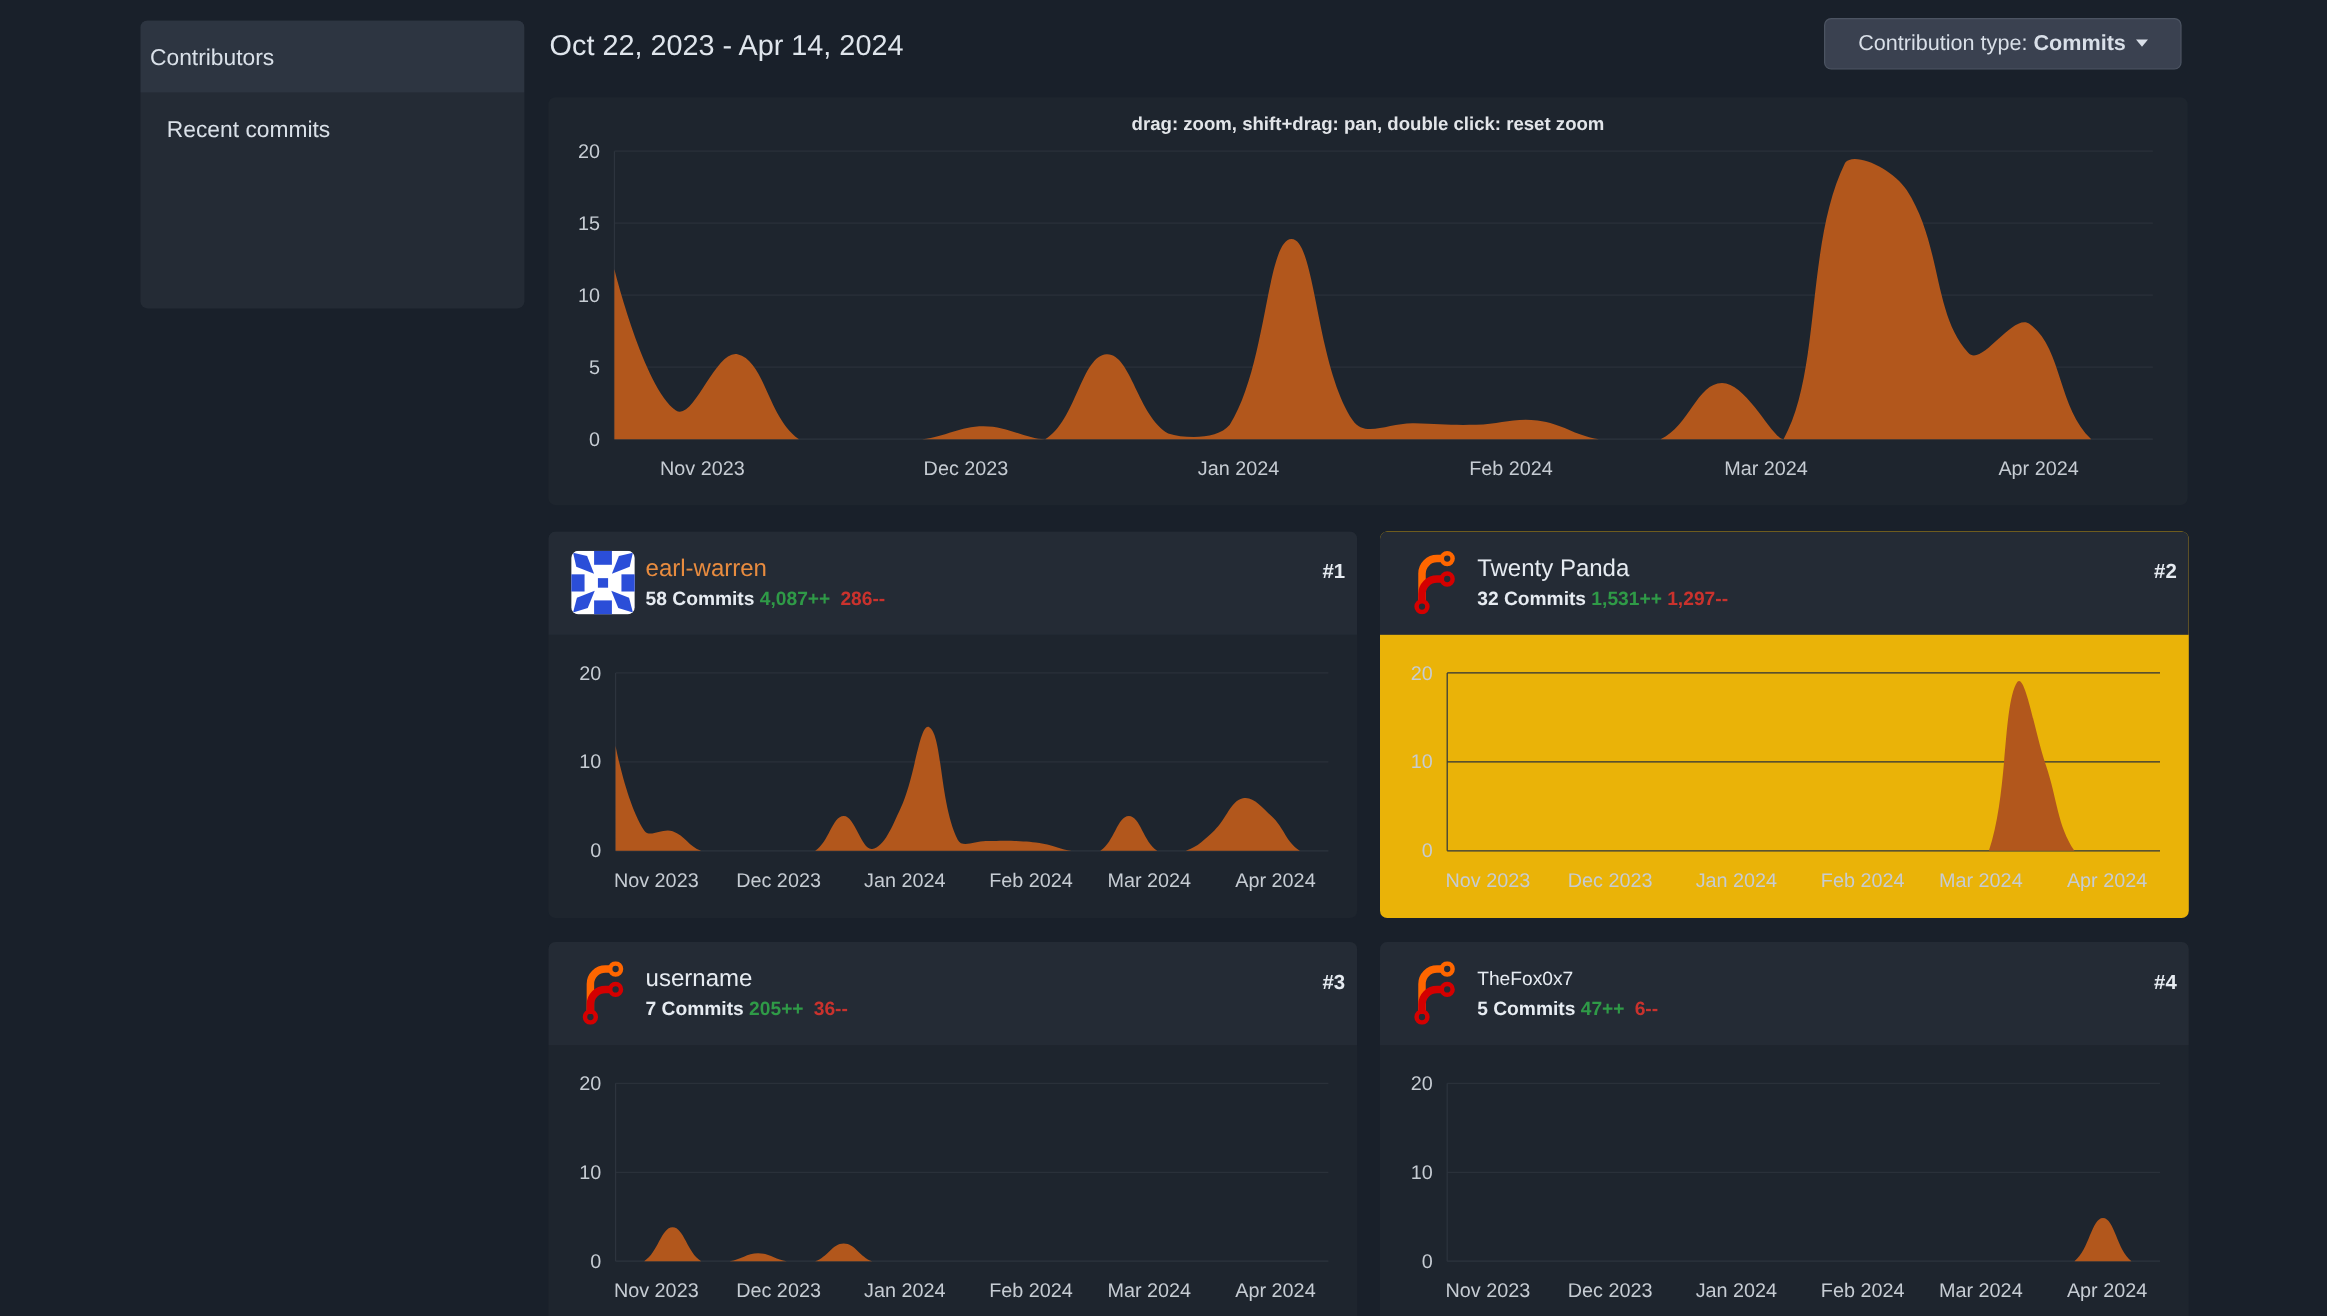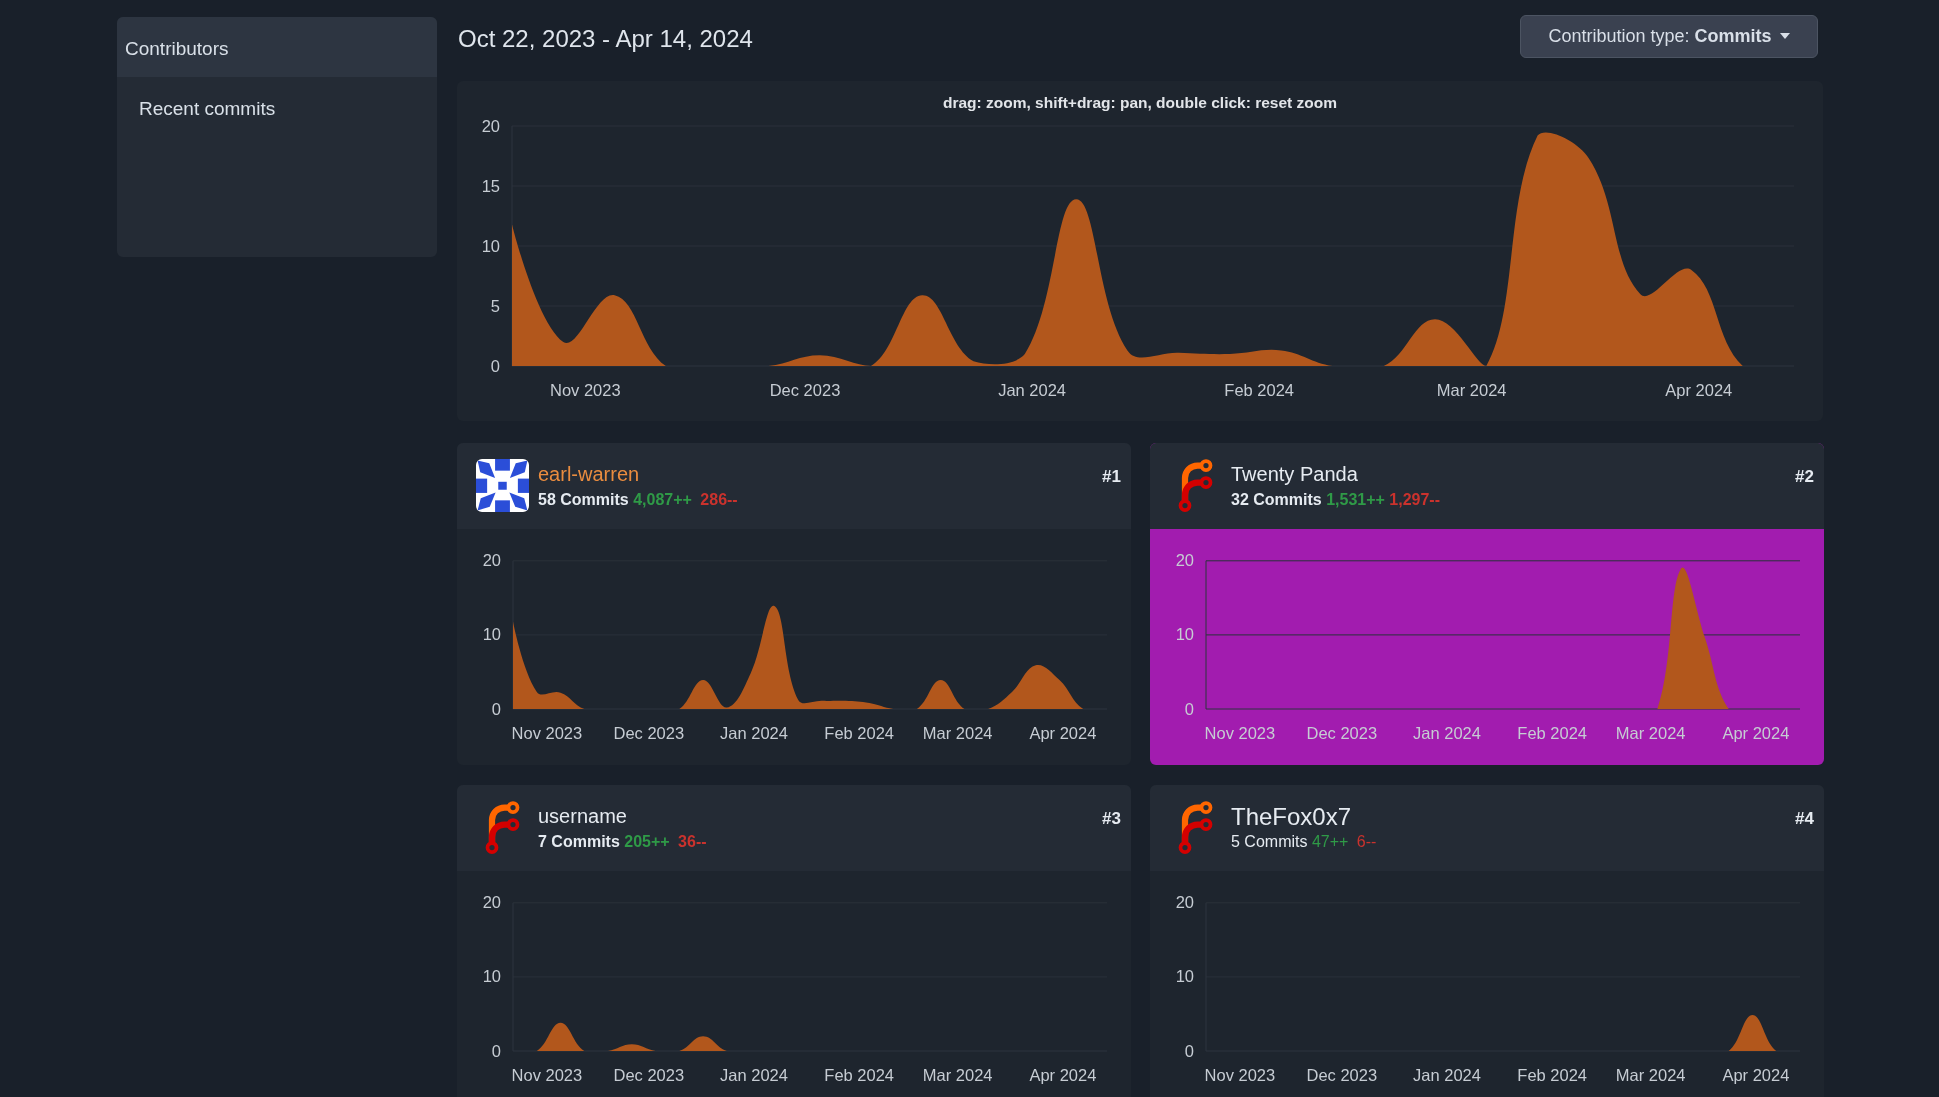--- a/index.html
+++ b/index.html
@@ -64,21 +64,21 @@
       <text x="44" y="111.4" text-anchor="end" font-size="16.5" fill="#c6ccd3">10</text>
       <text x="44" y="37.3" text-anchor="end" font-size="16.5" fill="#c6ccd3">20</text>
       <text x="89.9" y="210" text-anchor="middle" font-size="16.5" fill="#c6ccd3">Nov 2023</text>
       <text x="191.8" y="210" text-anchor="middle" font-size="16.5" fill="#c6ccd3">Dec 2023</text>
       <text x="297.0" y="210" text-anchor="middle" font-size="16.5" fill="#c6ccd3">Jan 2024</text>
       <text x="402.2" y="210" text-anchor="middle" font-size="16.5" fill="#c6ccd3">Feb 2024</text>
       <text x="500.7" y="210" text-anchor="middle" font-size="16.5" fill="#c6ccd3">Mar 2024</text>
       <text x="605.9" y="210" text-anchor="middle" font-size="16.5" fill="#c6ccd3">Apr 2024</text>
     </svg>
 </div>
-<div style="position:absolute;left:1150px;top:443px;width:674px;height:322px;background:#a21caf;border-radius:6px;overflow:hidden">
+<div style="position:absolute;left:1150px;top:443px;width:674px;height:322px;background:#eab308;border-radius:6px;overflow:hidden">
 <div style="position:absolute;left:0;top:0;width:100%;height:86px;background:#242b35">
 <div style="position:absolute;left:19px;top:16px">
         <svg width="53" height="53" viewBox="0 0 212 212" style="display:block">
 <g transform="translate(6 6)" fill="none">
 <path d="M58 168V70a50 50 0 0 1 50-50h20" stroke="#ff6600" stroke-width="25"></path>
 <path d="M58 168v-30a50 50 0 0 1 50-50h20" stroke="#d40000" stroke-width="25"></path>
 <circle cx="142" cy="20" r="18" stroke="#ff6600" stroke-width="15"></circle>
 <circle cx="142" cy="88" r="18" stroke="#d40000" stroke-width="15"></circle>
 <circle cx="58" cy="180" r="18" stroke="#d40000" stroke-width="15"></circle>
 </g>
@@ -145,22 +145,22 @@
         <svg width="53" height="53" viewBox="0 0 212 212" style="display:block">
 <g transform="translate(6 6)" fill="none">
 <path d="M58 168V70a50 50 0 0 1 50-50h20" stroke="#ff6600" stroke-width="25"></path>
 <path d="M58 168v-30a50 50 0 0 1 50-50h20" stroke="#d40000" stroke-width="25"></path>
 <circle cx="142" cy="20" r="18" stroke="#ff6600" stroke-width="15"></circle>
 <circle cx="142" cy="88" r="18" stroke="#d40000" stroke-width="15"></circle>
 <circle cx="58" cy="180" r="18" stroke="#d40000" stroke-width="15"></circle>
 </g>
         </svg>
       </div>
-<div style="position:absolute;left:81px;top:17px;font-size:24px;line-height:29px;color:#e6ebf1">TheFox0x7</div>
-<div style="position:absolute;left:81px;top:42px;font-size:16px;line-height:29px;font-weight:normal;color:#e6ebf1">5 Commits <span style="color:#2f9a47">47++</span> <span style="color:#ca322d;margin-left:4px">6--</span></div>
+<div style="position:absolute;left:81px;top:17px;font-size:16px;line-height:29px;color:#e6ebf1">TheFox0x7</div>
+<div style="position:absolute;left:81px;top:42px;font-size:16px;line-height:29px;font-weight:bold;color:#e6ebf1">5 Commits <span style="color:#2f9a47">47++</span> <span style="color:#ca322d;margin-left:4px">6--</span></div>
 <div style="position:absolute;right:10px;top:24px;font-size:17px;font-weight:bold;color:#e6ebf1">#4</div>
 </div>
 <svg width="674" height="236" style="position:absolute;left:0;top:86px">
       <line x1="56.0" y1="31.8" x2="650.0" y2="31.8" stroke="#2a313a" stroke-width="1"></line>
       <line x1="56.0" y1="105.9" x2="650.0" y2="105.9" stroke="#2a313a" stroke-width="1"></line>
       <line x1="56.0" y1="180.0" x2="650.0" y2="180.0" stroke="#2d343e" stroke-width="1"></line>
       <line x1="56.0" y1="31.8" x2="56.0" y2="180.0" stroke="#2d343e" stroke-width="1"></line>
       <path d="M56.0,180.0C56.0,180.0,70.3,180.0,79.8,180.0C89.3,180.0,94.0,180.0,103.5,180.0C113.0,180.0,117.8,180.0,127.3,180.0C136.8,180.0,141.5,180.0,151.0,180.0C160.5,180.0,165.3,180.0,174.8,180.0C184.3,180.0,189.1,180.0,198.6,180.0C208.1,180.0,212.8,180.0,222.3,180.0C231.8,180.0,236.6,180.0,246.1,180.0C255.6,180.0,260.3,180.0,269.8,180.0C279.3,180.0,284.1,180.0,293.6,180.0C303.1,180.0,307.9,180.0,317.4,180.0C326.9,180.0,331.6,180.0,341.1,180.0C350.6,180.0,355.4,180.0,364.9,180.0C374.4,180.0,379.1,180.0,388.6,180.0C398.1,180.0,402.9,180.0,412.4,180.0C421.9,180.0,426.7,180.0,436.2,180.0C445.7,180.0,450.4,180.0,459.9,180.0C469.4,180.0,474.2,180.0,483.7,180.0C493.2,180.0,497.9,180.0,507.4,180.0C516.9,180.0,521.7,180.0,531.2,180.0C540.7,180.0,545.5,180.0,555.0,180.0C564.5,180.0,572.0,180.0,578.7,180.0C591.0,170.7,593.0,144.1,602.5,144.1C612.0,144.1,614.0,170.7,626.2,180.0C633.0,180.0,650.0,180.0,650.0,180.0L650.0,180.0L56.0,180.0Z" fill="#b2571c"></path>
       <text x="44" y="185.5" text-anchor="end" font-size="16.5" fill="#c6ccd3">0</text>
       <text x="44" y="111.4" text-anchor="end" font-size="16.5" fill="#c6ccd3">10</text>

